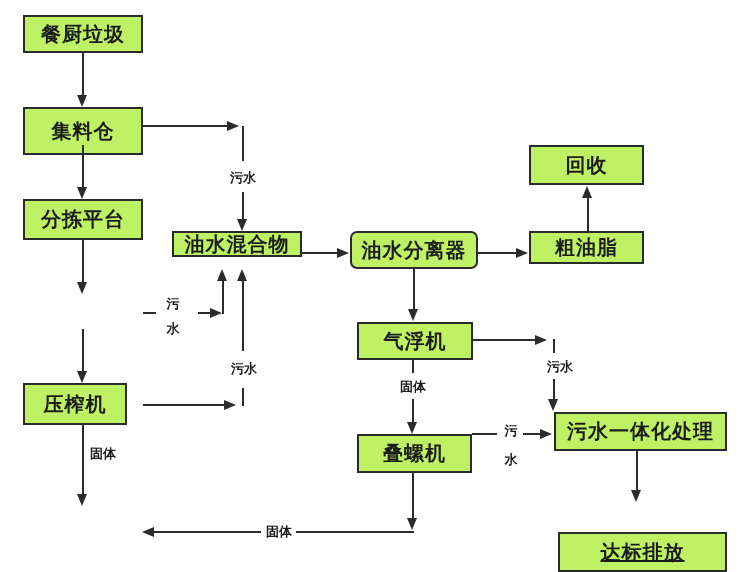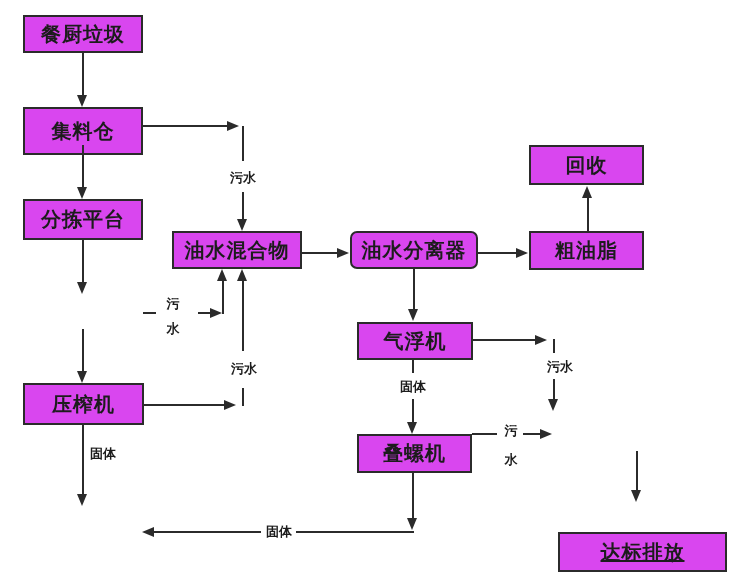--- a/index.html
+++ b/index.html
@@ -12,21 +12,21 @@
     position:relative;
     width:750px;height:572px;
     background:var(--bg);
     font-family:"Liberation Sans", sans-serif;
     overflow:hidden;
   }
   .box{
     position:absolute;
     box-sizing:border-box;
     border:2px solid var(--line);
-    background:#d946ef;
+    background:#bef264;
     display:flex;align-items:center;justify-content:center;
     font-size:20px;font-weight:bold;color:var(--text);
     letter-spacing:1px;
     white-space:nowrap;
   }
   .vl{position:absolute;width:2px;background:var(--line);}
   .hl{position:absolute;height:2px;background:var(--line);}
   .arr{position:absolute;width:0;height:0;}
   .ad{border-left:5px solid transparent;border-right:5px solid transparent;border-top:12px solid var(--line);}
   .au{border-left:5px solid transparent;border-right:5px solid transparent;border-bottom:12px solid var(--line);}
@@ -47,27 +47,28 @@
   .lh29{line-height:29px;}
 </style>
 </head>
 <body>
 
 <div id="canvas">
 
   <div class="box" style="left:23px;top:15px;width:120px;height:38px;">餐厨垃圾</div>
   <div class="box" style="left:23px;top:107px;width:120px;height:48px;">集料仓</div>
   <div class="box" style="left:23px;top:199px;width:120px;height:41px;">分拣平台</div>
-  <div class="box" style="left:23px;top:383px;width:121px;height:42px;">压榨机</div>
-  <div class="box" style="left:172px;top:231px;width:130px;height:38px;">油水混合物</div>
+  <div class="box" style="left:23px;top:383px;width:104px;height:42px;">压榨机</div>
+  <div class="box" style="left:172px;top:231px;width:130px;height:26px;">油水混合物</div>
   <div class="box" style="left:350px;top:231px;width:128px;height:38px;border-radius:7px;">油水分离器</div>
   <div class="box" style="left:529px;top:145px;width:115px;height:40px;">回收</div>
-  <div class="box" style="left:529px;top:231px;width:115px;height:39px;">粗油脂</div>
+  <div class="box" style="left:529px;top:231px;width:115px;height:33px;">粗油脂</div>
   <div class="box" style="left:357px;top:322px;width:116px;height:38px;">气浮机</div>
   <div class="box" style="left:357px;top:434px;width:115px;height:39px;">叠螺机</div>
+  <div class="box" style="left:554px;top:412px;width:173px;height:39px;">污水一体化处理</div>
   <div class="box" style="left:558px;top:532px;width:169px;height:40px;text-decoration:underline;">达标排放</div>
 
   <div class="vl" style="left:82px;top:53px;height:42px;"></div>
   <div class="arr ad" style="left:77px;top:95px;"></div>
 
   <div class="vl" style="left:82px;top:145px;height:42px;"></div>
   <div class="arr ad" style="left:77px;top:187px;"></div>
 
   <div class="vl" style="left:82px;top:240px;height:42px;"></div>
   <div class="arr ad" style="left:77px;top:282px;"></div>

